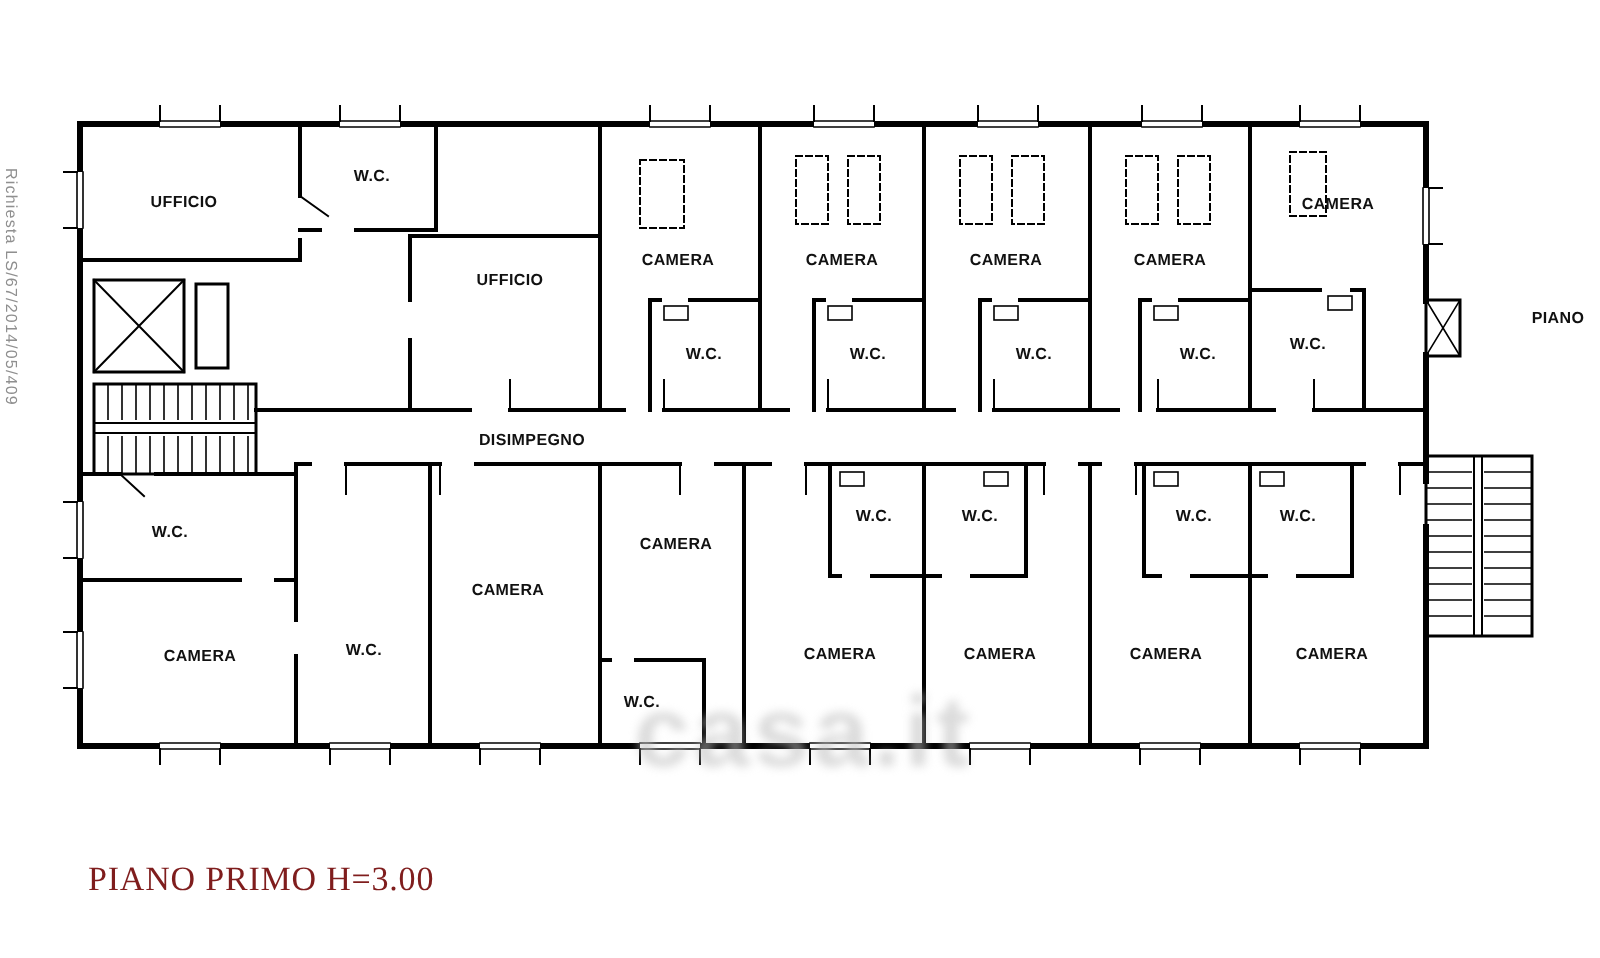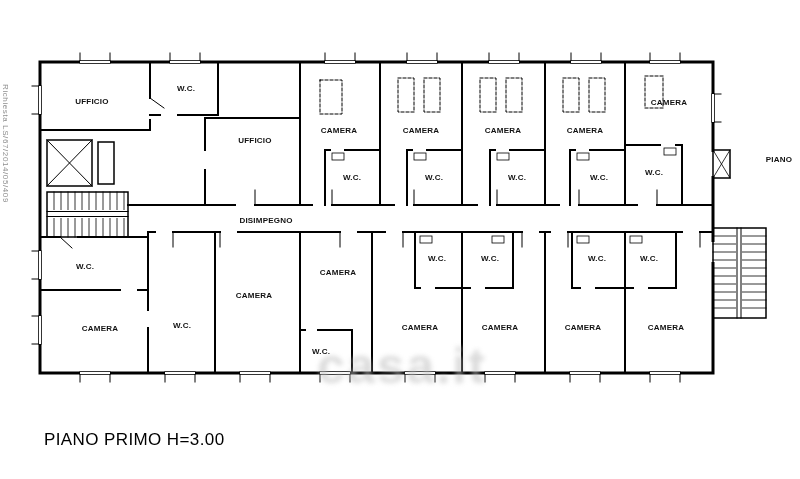--- a/index.html
+++ b/index.html
@@ -7,21 +7,21 @@
     position:relative;width:800px;height:479px;background:#ffffff;
     overflow:hidden;font-family:"Liberation Sans",sans-serif;
   }
   #screen svg{position:absolute;left:0;top:0;}
   .lbl{
     position:absolute;transform:translate(-50%,-50%);
     font-size:8px;letter-spacing:.2px;color:#111;white-space:nowrap;font-weight:bold;
   }
   .title{
     position:absolute;left:44px;top:430px;
-    font-size:17px;color:#000000;letter-spacing:.4px;white-space:nowrap;
+    font-size:17px;color:#7f1d1d;letter-spacing:.4px;white-space:nowrap;font-family:Liberation Serif, serif;
   }
   .wm-side{
     position:absolute;left:1px;top:84px;writing-mode:vertical-rl;
     font-size:8px;color:#8f8f8f;letter-spacing:.6px;white-space:nowrap;
   }
   .wm-center{
     position:absolute;left:402px;top:366px;transform:translate(-50%,-50%);
     font-size:50px;font-weight:bold;color:#bdbdbd;opacity:.55;
     filter:blur(2.5px);letter-spacing:2px;white-space:nowrap;
   }

